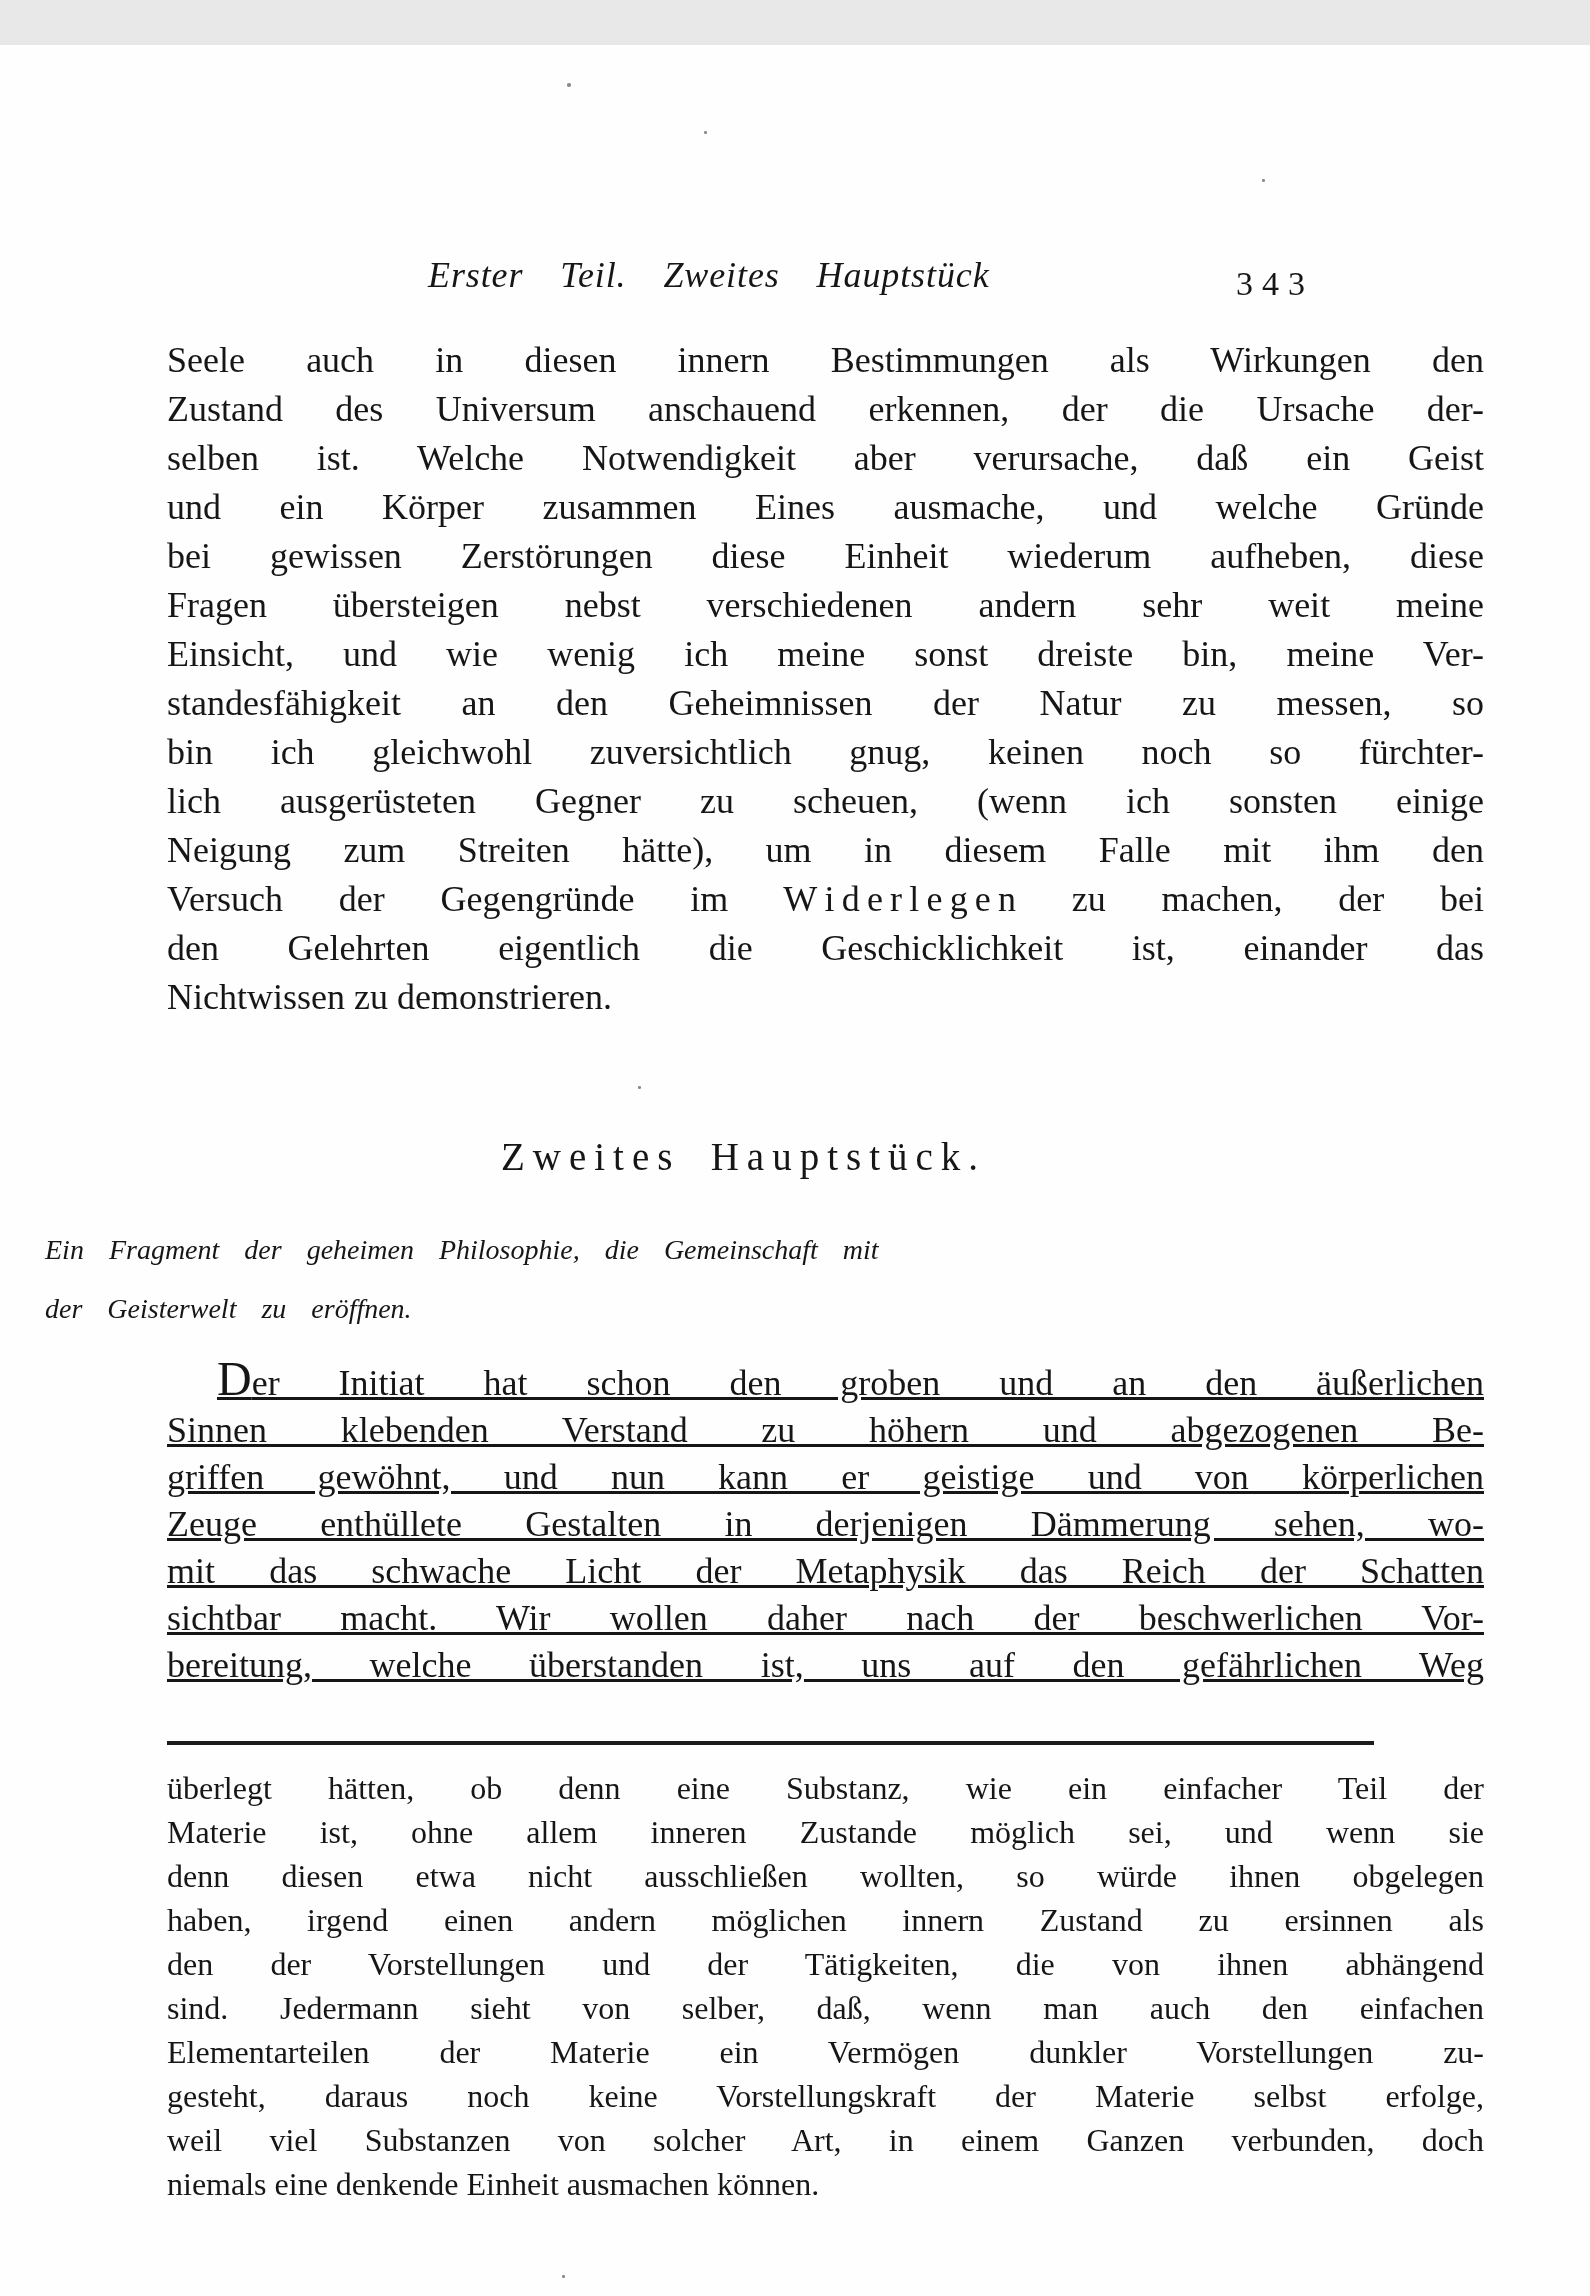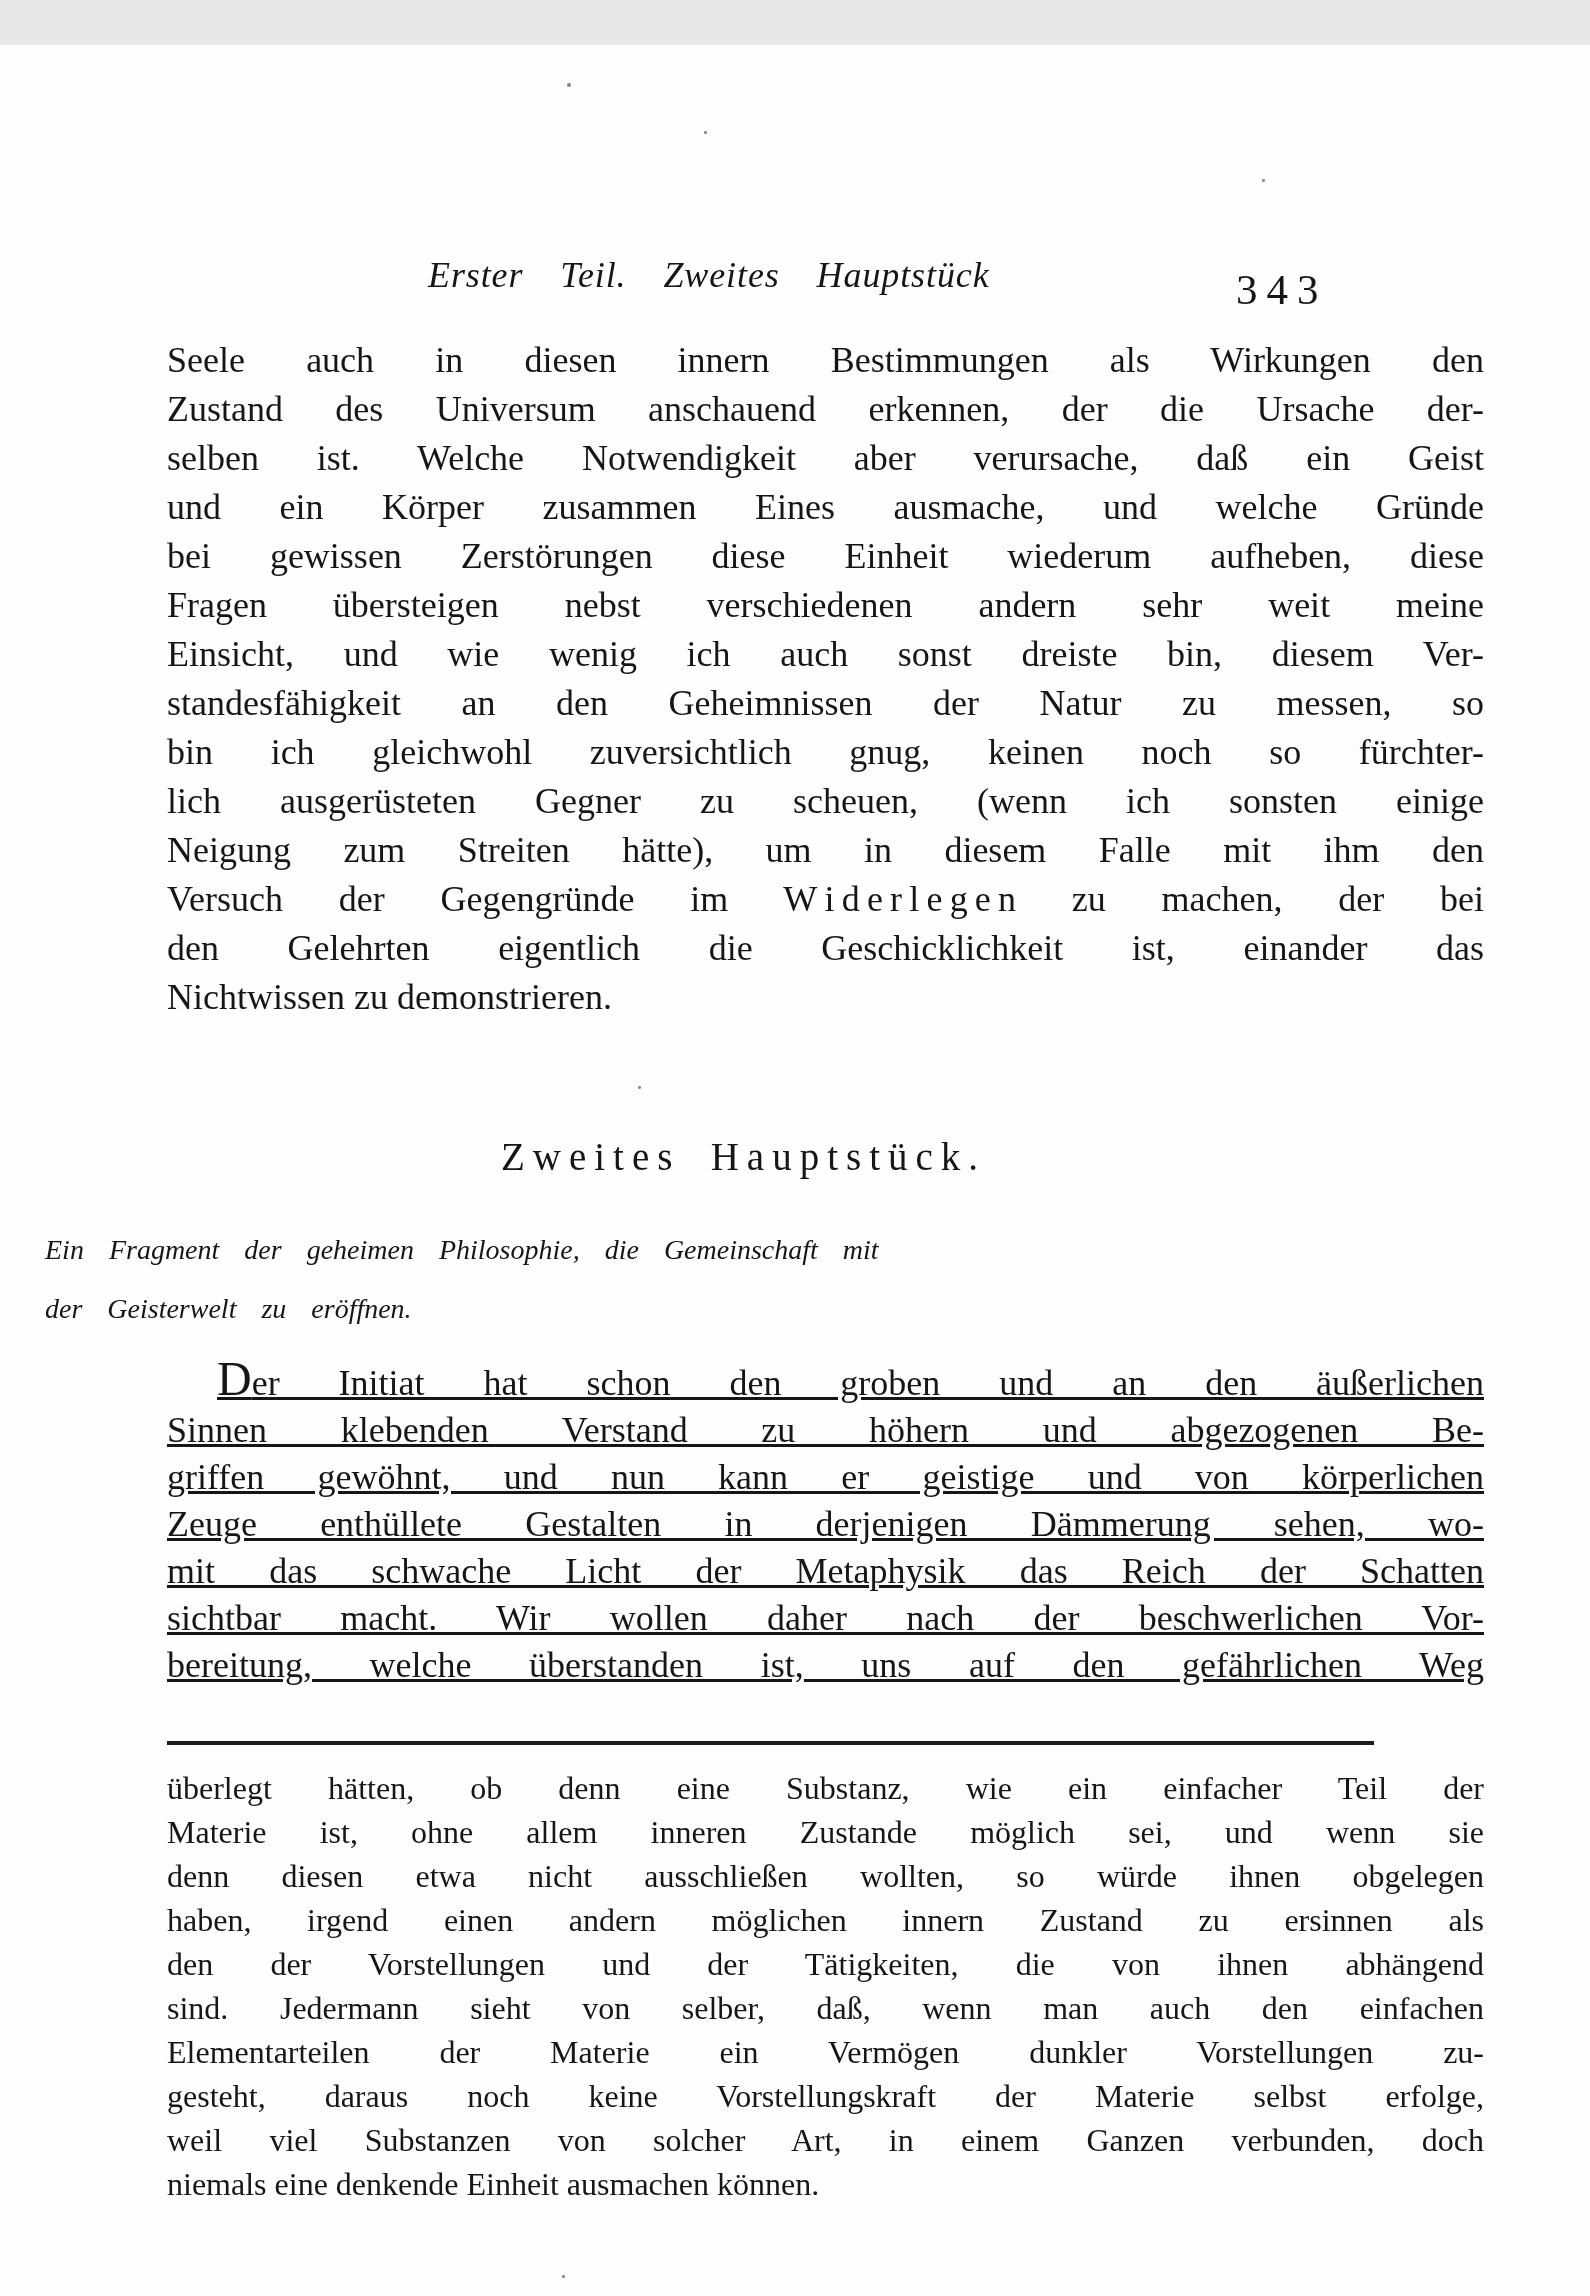--- a/index.html
+++ b/index.html
@@ -13,21 +13,21 @@
     margin-top:45px;
   }
   
   .running-head{
     position:absolute;top:208px;left:428px;
     font-style:italic;font-size:36px;line-height:45px;
     word-spacing:27px;letter-spacing:0.9px;white-space:nowrap;
   }
   .page-number{
     position:absolute;top:220px;left:1236px;
-    font-size:43px;letter-spacing:9px;white-space:nowrap;
+    font-size:34px;letter-spacing:9px;white-space:nowrap;
   }
   
   .col{position:absolute;left:167px;width:1317px;}
   .para1{top:291px;font-size:36px;}
   .para1 .line{line-height:49px;}
   .para2{top:1315px;font-size:36px;text-decoration:underline;}
   .para2 .line{line-height:47px;}
   .line{
     text-align:justify;
     text-align-last:justify;
@@ -74,21 +74,21 @@
   <div class="running-head">Erster Teil. Zweites Hauptstück</div>
   <div class="page-number">343</div>
 
   <div class="col para1">
     <div class="line">Seele auch in diesen innern Bestimmungen als Wirkungen den</div>
     <div class="line">Zustand des Universum anschauend erkennen, der die Ursache der-</div>
     <div class="line">selben ist. Welche Notwendigkeit aber verursache, daß ein Geist</div>
     <div class="line">und ein Körper zusammen Eines ausmache, und welche Gründe</div>
     <div class="line">bei gewissen Zerstörungen diese Einheit wiederum aufheben, diese</div>
     <div class="line">Fragen übersteigen nebst verschiedenen andern sehr weit meine</div>
-    <div class="line">Einsicht, und wie wenig ich auch sonst dreiste bin, diesem Ver-</div>
+    <div class="line">Einsicht, und wie wenig ich meine sonst dreiste bin, meine Ver-</div>
     <div class="line">standesfähigkeit an den Geheimnissen der Natur zu messen, so</div>
     <div class="line">bin ich gleichwohl zuversichtlich gnug, keinen noch so fürchter-</div>
     <div class="line">lich ausgerüsteten Gegner zu scheuen, (wenn ich sonsten einige</div>
     <div class="line">Neigung zum Streiten hätte), um in diesem Falle mit ihm den</div>
     <div class="line">Versuch der Gegengründe im W i d e r l e g e n zu machen, der bei</div>
     <div class="line">den Gelehrten eigentlich die Geschicklichkeit ist, einander das</div>
     <div class="line plain">Nichtwissen zu demonstrieren.</div>
   </div>
 
   <div class="section-heading">Zweites Hauptstück.</div>

